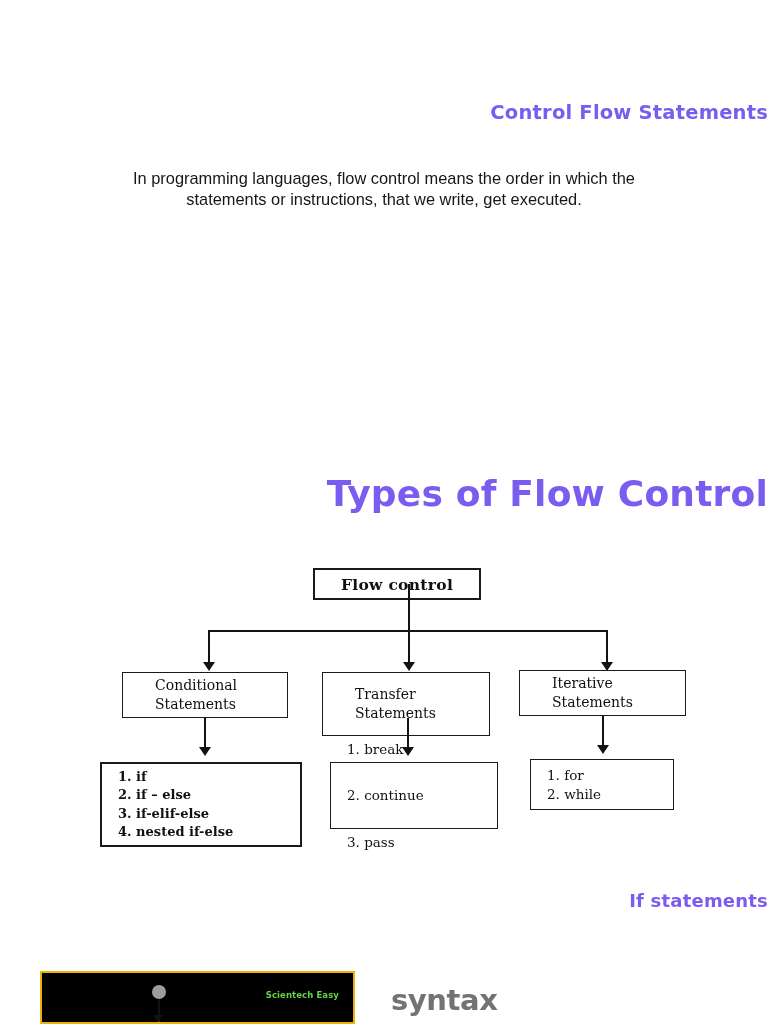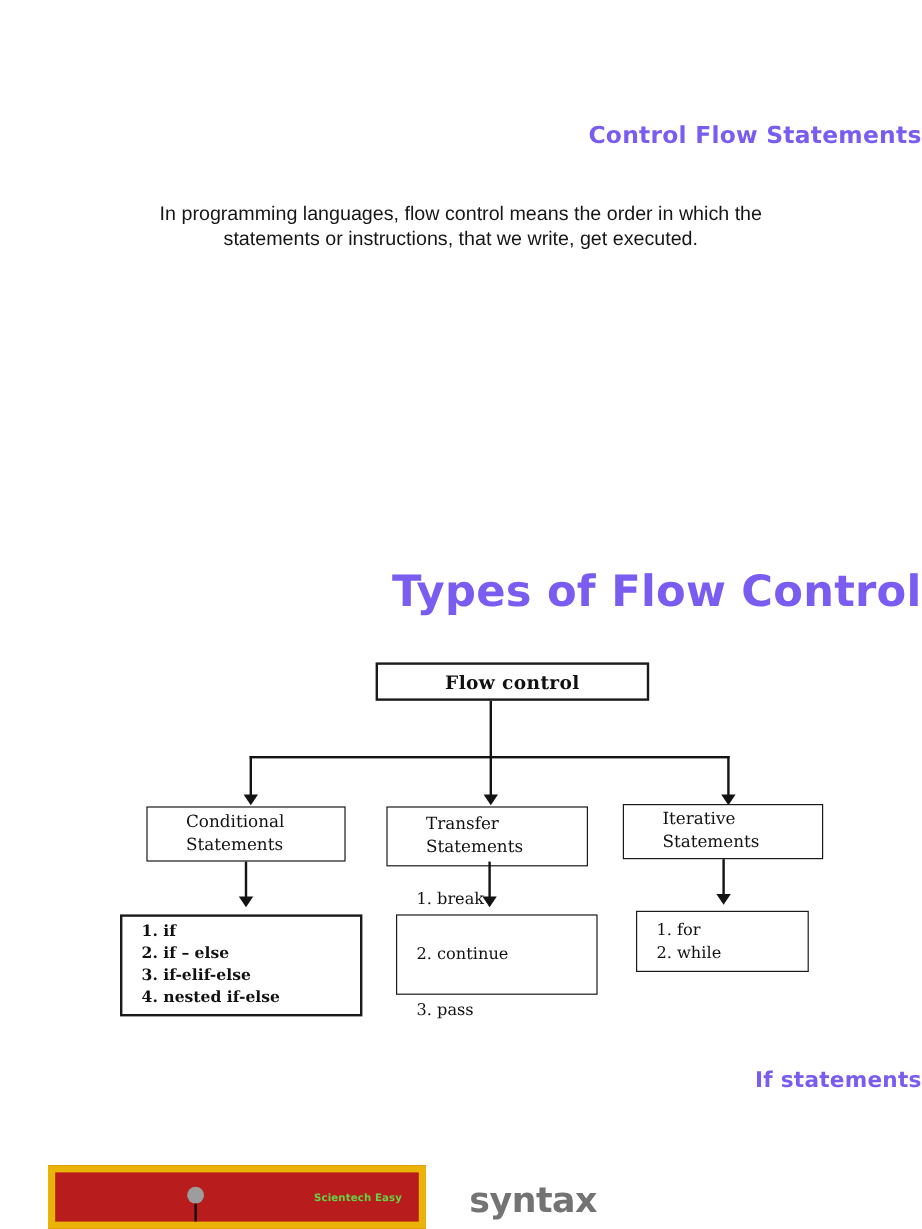--- a/index.html
+++ b/index.html
@@ -113,22 +113,22 @@
   }
 
   
   #bottom-figure {
     position: absolute;
     left: 40px;
     top: 971px;
     width: 315px;
     height: 53px;
     box-sizing: border-box;
-    border: 6px solid #eab308;
-    background: #b91c1c;
+    border: 2px solid #eab308;
+    background: #000000;
     overflow: hidden;
   }
   #figure-start-node {
     position: absolute;
     left: 110px;
     top: 12px;
     width: 14px;
     height: 14px;
     border-radius: 50%;
     background: #9d9d9d;
@@ -187,42 +187,42 @@
 <body>
 
 <div class="heading-accent" id="title-control-flow">Control Flow Statements</div>
 
 <div id="intro-paragraph">In programming languages, flow control means the order in which the statements or instructions, that we write, get executed.</div>
 
 <div class="heading-accent" id="title-types">Types of Flow Control</div>
 
 <div id="flowchart">
 
-  <div class="fc-box root" style="left:218px; top:0px; width:228px; height:32px;">
+  <div class="fc-box root" style="left:218px; top:16px; width:168px; height:32px;">
     <span>Flow control</span>
   </div>
 
   <div class="fc-line" style="left:313px; top:32px; width:2.2px; height:46px;"></div>
 
   <div class="fc-line" style="left:113px; top:78px; width:400px; height:2.2px;"></div>
 
   <div class="fc-line" style="left:113px; top:78px; width:2.2px; height:36px;"></div>
   <div class="fc-arrowhead" style="left:108px; top:110px;"></div>
 
   <div class="fc-line" style="left:313px; top:78px; width:2.2px; height:36px;"></div>
   <div class="fc-arrowhead" style="left:308px; top:110px;"></div>
 
   <div class="fc-line" style="left:511px; top:78px; width:2.2px; height:36px;"></div>
   <div class="fc-arrowhead" style="left:506px; top:110px;"></div>
 
   <div class="fc-box mid" style="left:27px; top:120px; width:166px; height:46px;">
     <span>Conditional</span>
     <span>Statements</span>
   </div>
-  <div class="fc-box mid" style="left:227px; top:120px; width:168px; height:50px;">
+  <div class="fc-box mid" style="left:227px; top:120px; width:168px; height:64px;">
     <span>Transfer</span>
     <span>Statements</span>
   </div>
   <div class="fc-box mid" style="left:424px; top:118px; width:167px; height:46px;">
     <span>Iterative</span>
     <span>Statements</span>
   </div>
 
   <div class="fc-line" style="left:109px; top:166px; width:2.2px; height:33px;"></div>
   <div class="fc-arrowhead" style="left:104px; top:195px;"></div>

